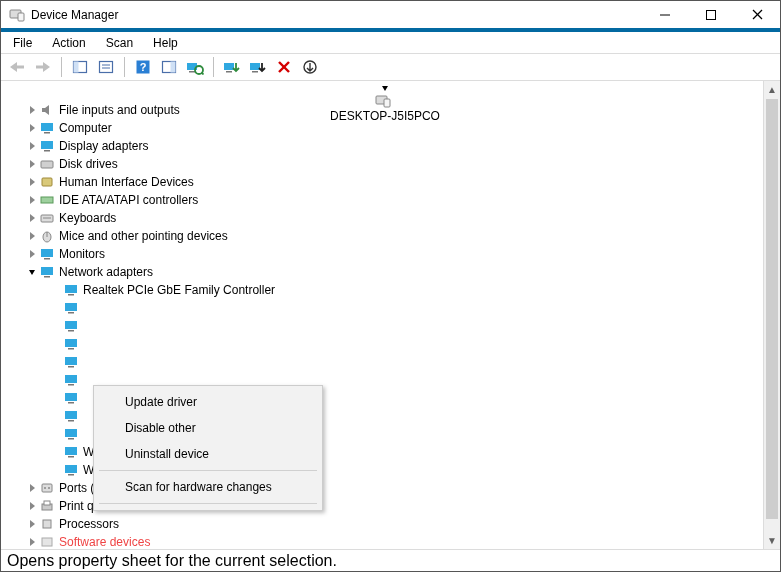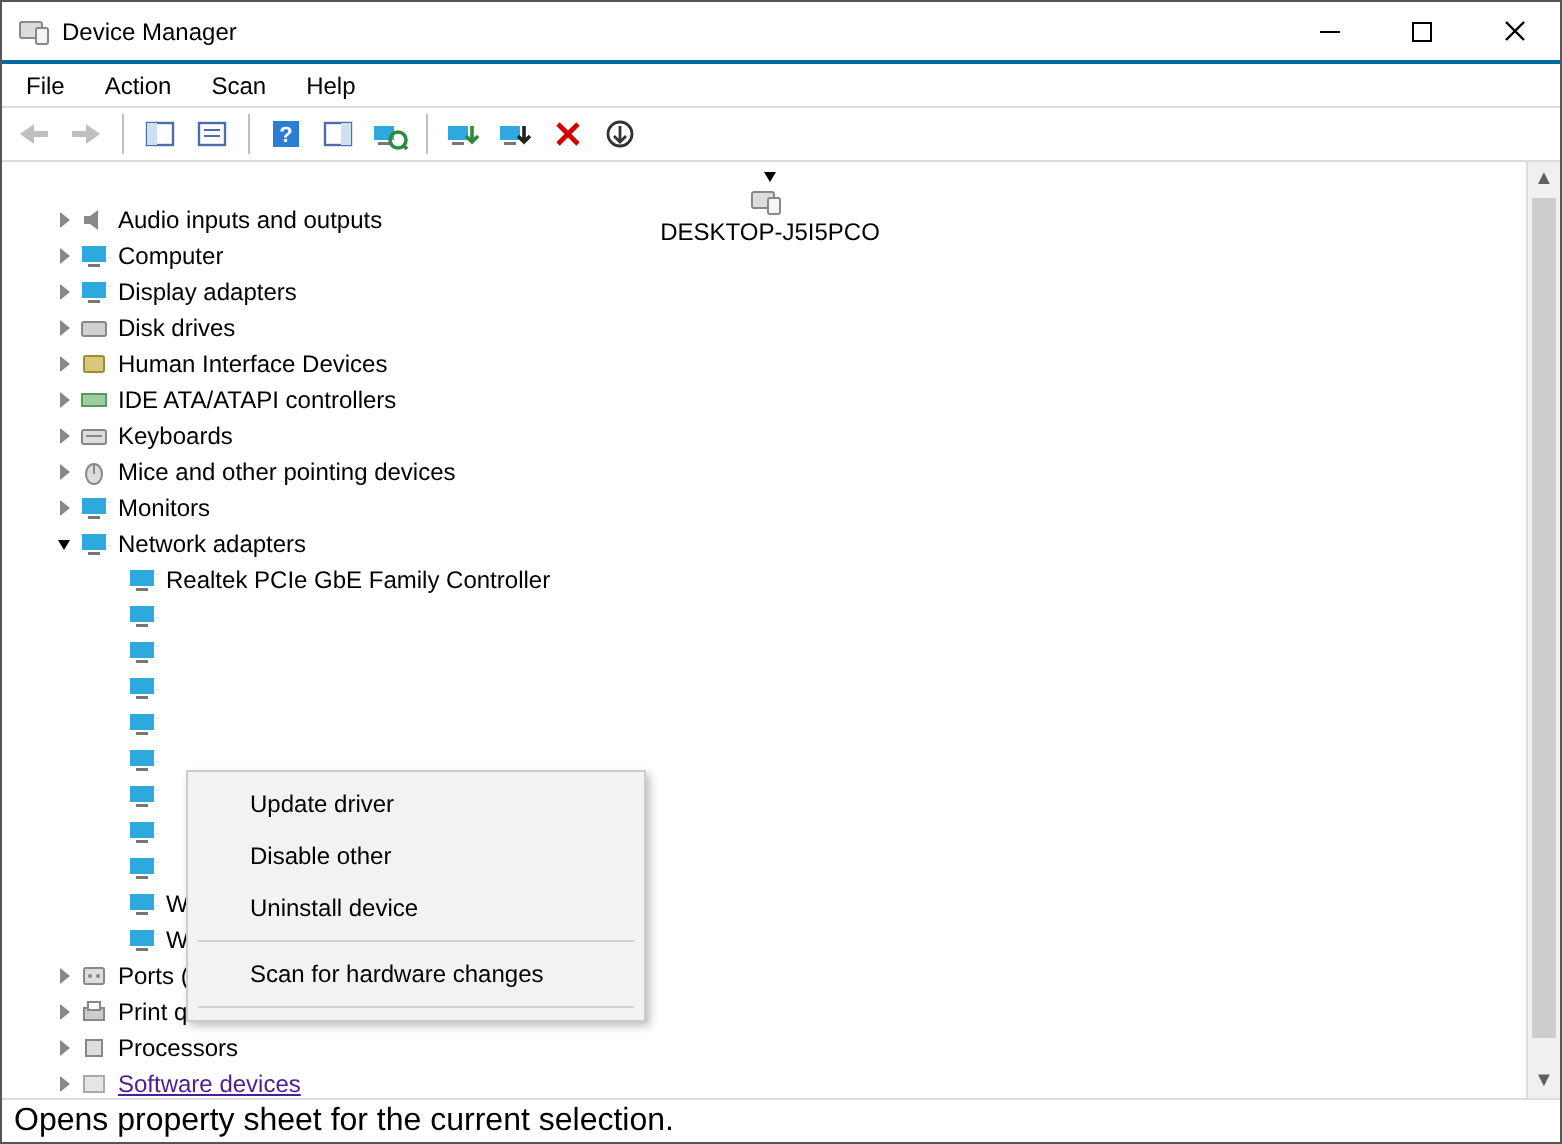--- a/index.html
+++ b/index.html
@@ -16,21 +16,21 @@
     border: 1px solid #555;
     display: flex; flex-direction: column;
     background: #fff;
     position: relative;
   }
   
   .titlebar {
     height: 31px;
     display: flex; align-items: center;
     background: #fff;
-    border-bottom: 2px solid #0369a1;
+    border-bottom: 4px solid #0369a1;
   }
   .titlebar .app-icon {
     width: 16px; height: 16px;
     margin: 0 6px 0 8px;
     display: flex; align-items: center; justify-content: center;
   }
   .titlebar .title { flex: 0 0 auto; font-size: 12px; }
   .titlebar .spacer { flex: 1; }
   .win-controls { display: flex; height: 100%; }
   .win-btn {
@@ -107,21 +107,21 @@
   .chev.open { color:#000; }
   .node-icon {
     width: 16px; height: 16px;
     display:flex;align-items:center;justify-content:center;
     margin-right: 4px;
   }
   .label { font-size: 12px; }
   .lvl0 { padding-left: 6px; flex-direction: column; }
   .lvl1 { padding-left: 24px; }
   .lvl2 { padding-left: 62px; }
-  .dim { color:#4c1d95;text-decoration:underline; }
+  .dim { color:#ef4444; }
 
   
   .context-menu {
     position: absolute;
     left: 92px; top: 304px;
     width: 230px;
     background: #f2f2f2;
     border: 1px solid #ccc;
     box-shadow: 2px 2px 4px rgba(0,0,0,0.25);
     padding: 3px;
@@ -290,21 +290,21 @@
         <span class="chev">
             <svg width="10" height="10">
               <path d="M3 1 L8 5 L3 9 Z" fill="#888"></path>
             </svg>
           </span>
         <span class="node-icon">
             <svg width="14" height="14">
               <path d="M2 5 L5 5 L9 2 L9 12 L5 9 L2 9 Z" fill="#888"></path>
             </svg>
           </span>
-        <span class="label">Audio inputs and outputs</span>
+        <span class="label">File inputs and outputs</span>
       </div>
       <div class="row lvl1">
         <span class="chev">
             <svg width="10" height="10">
               <path d="M3 1 L8 5 L3 9 Z" fill="#888"></path>
             </svg>
           </span>
         <span class="node-icon">
             <svg width="14" height="14">
               <rect x="1" y="2" width="12" height="8" class="monitor-blue"></rect>

